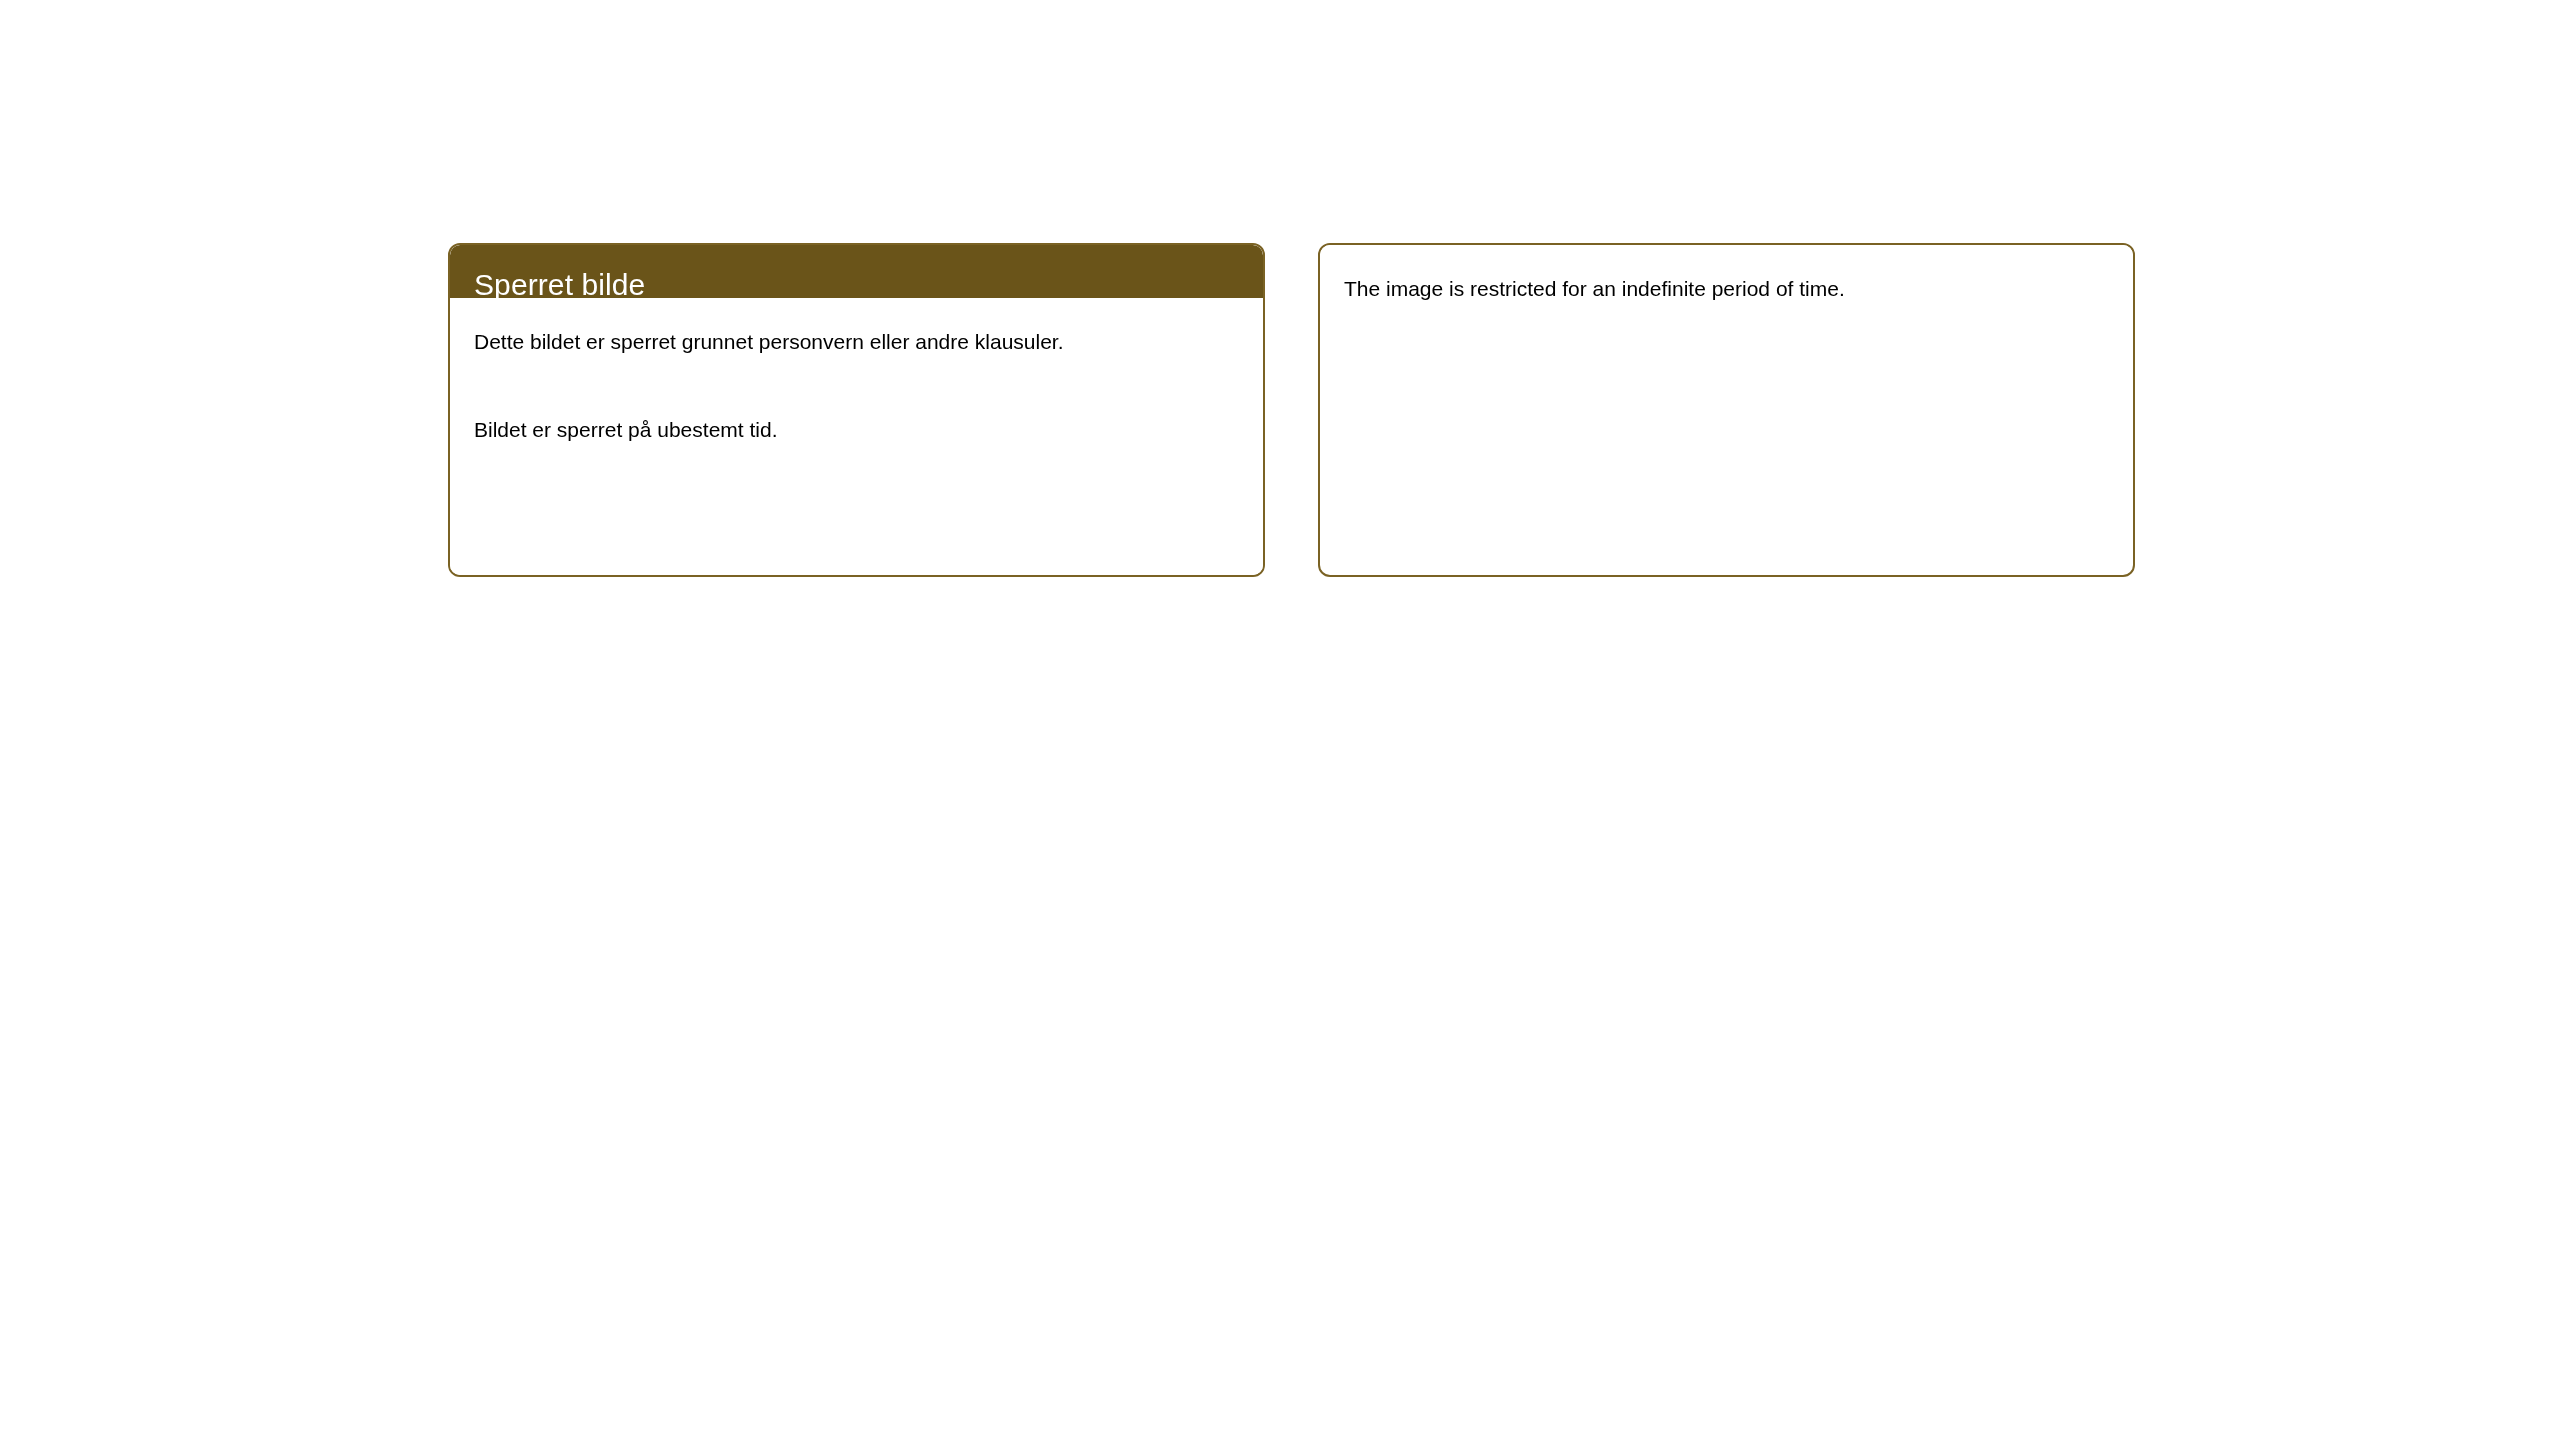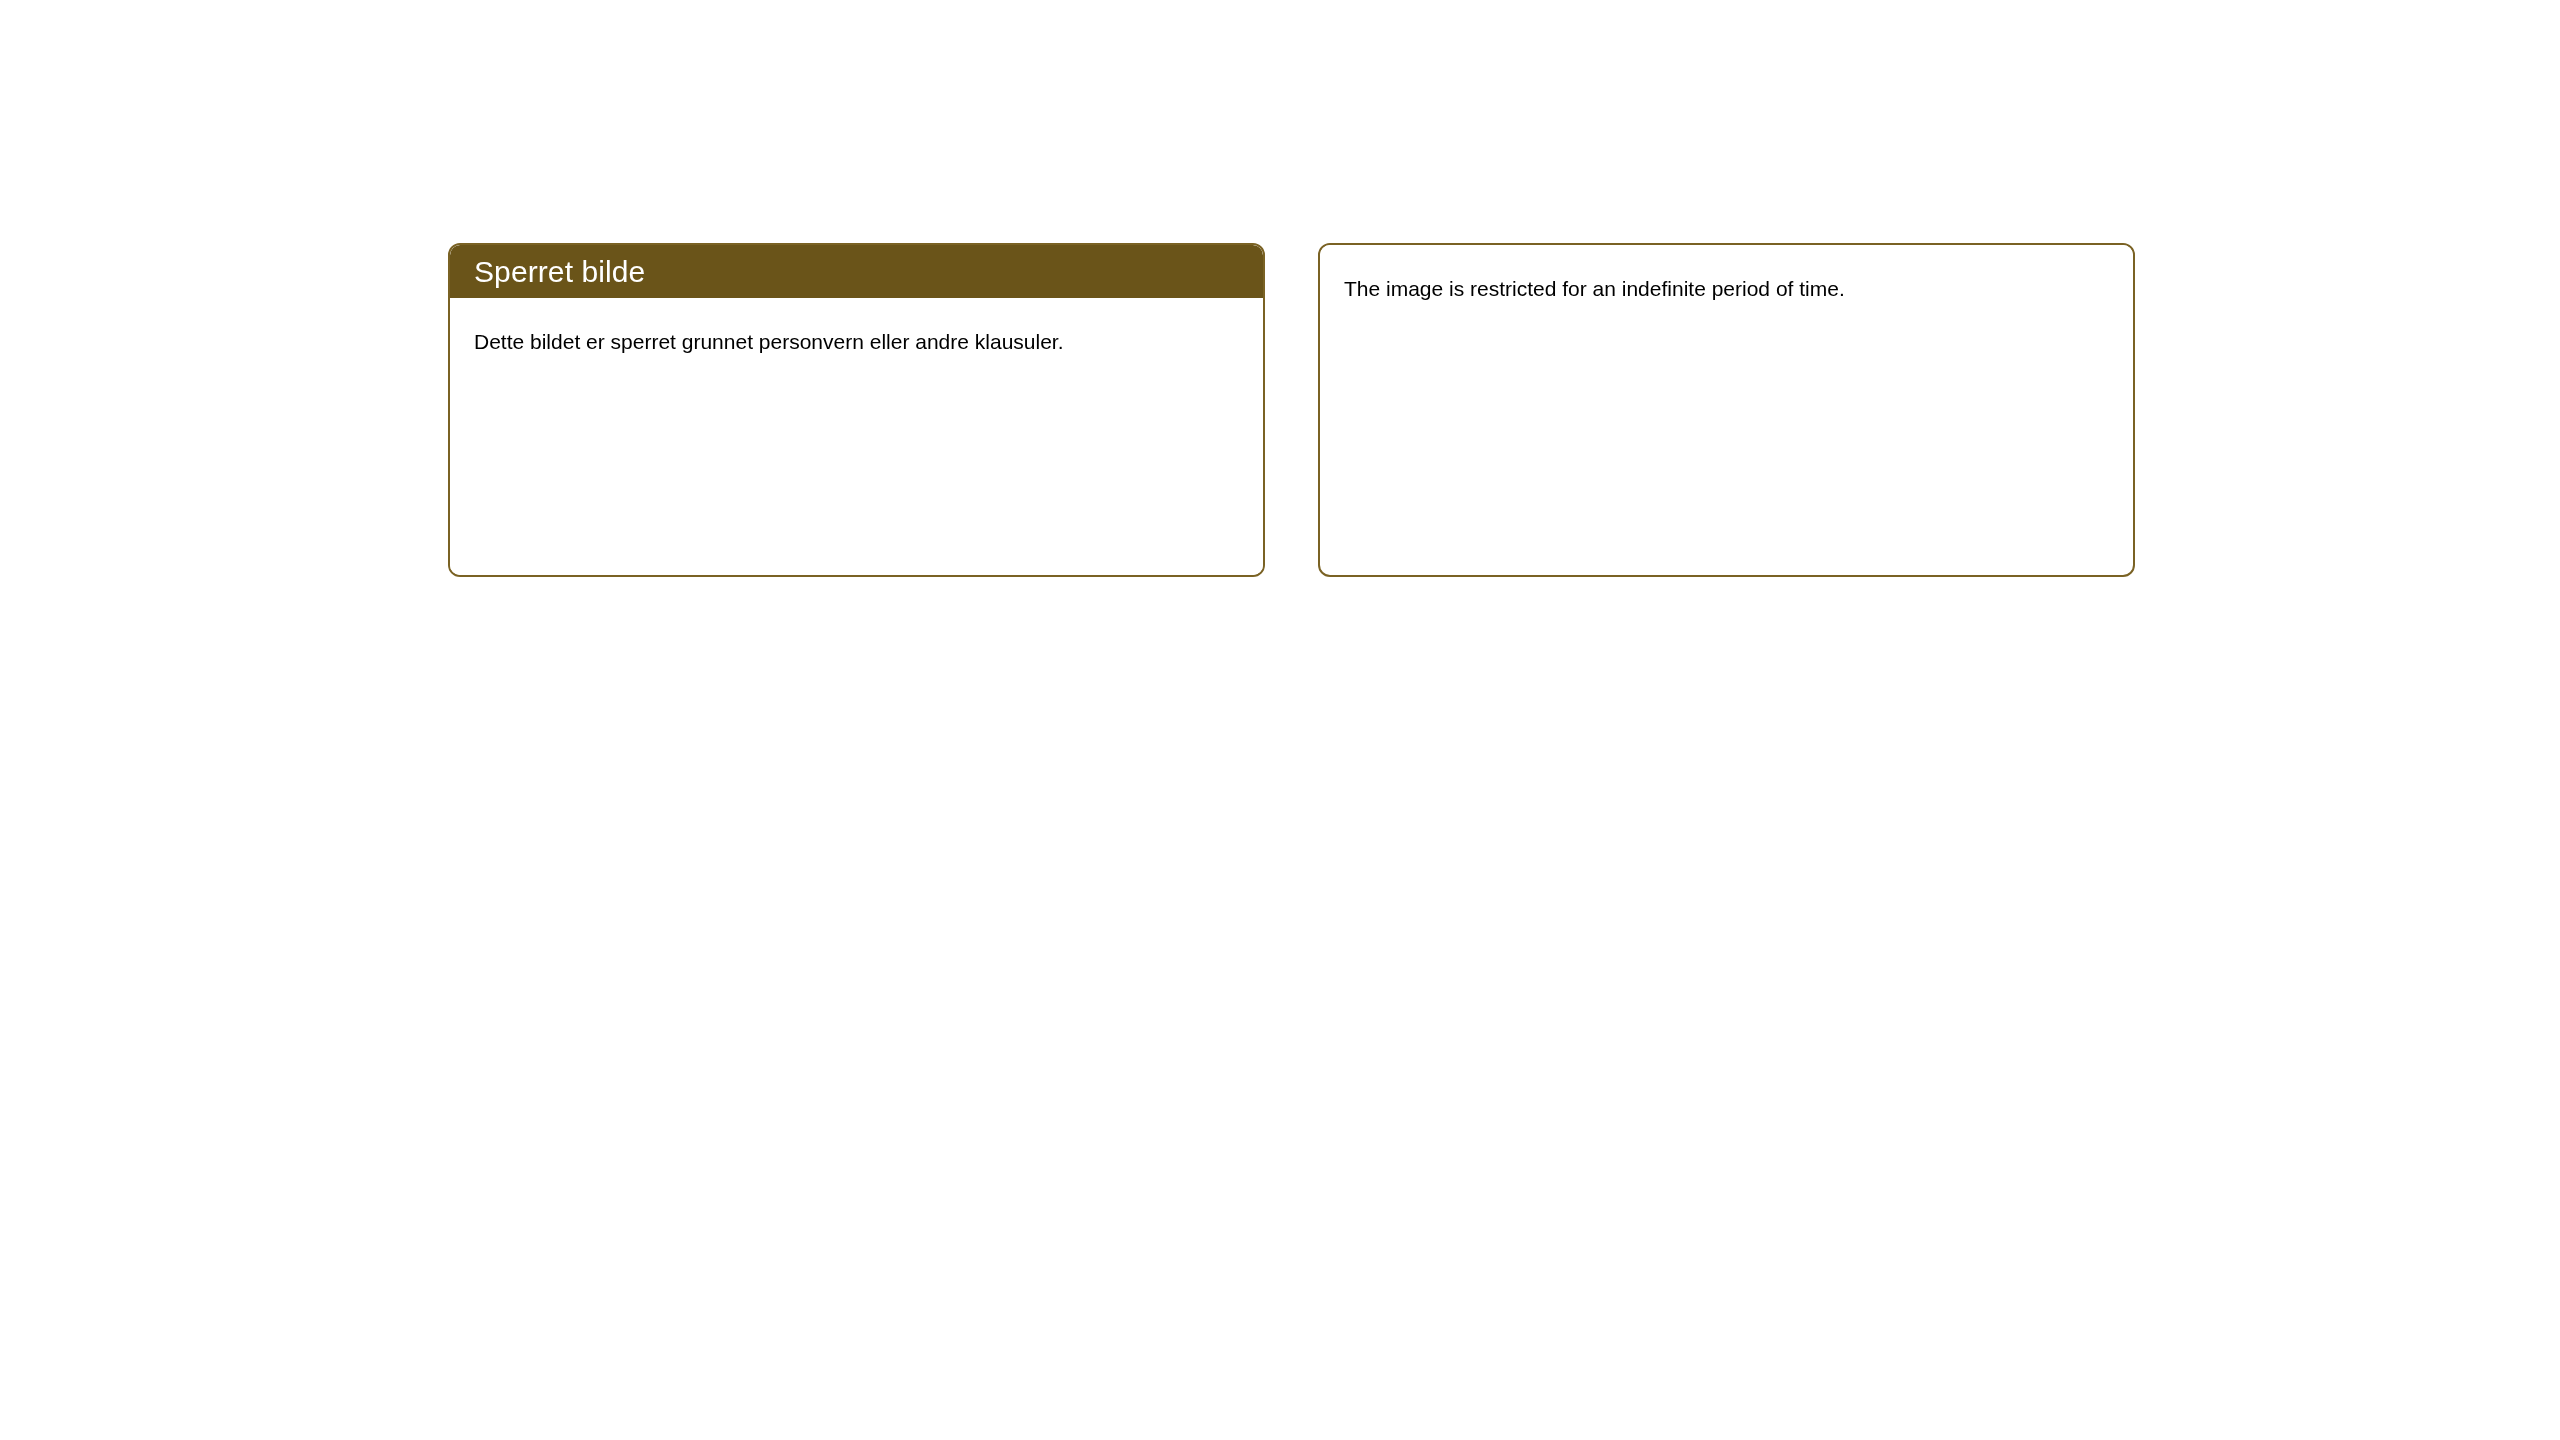--- a/index.html
+++ b/index.html
@@ -33,21 +33,21 @@
     overflow: hidden;
   }
 
   .notice-card.card-left  { left: 448px; }
   .notice-card.card-right { left: 1318px; }
 
   .card-header {
     height: 53px;
     background: #6a5419;
     display: flex;
-    align-items: center;
+    align-items: flex-start;
     padding: 0 0 0 24px;
     box-sizing: border-box;
     border-top-left-radius: 10px;
     border-top-right-radius: 10px;
   }
 
   .card-title {
     color: #ffffff;
     font-size: 30px;
     font-weight: 400;
@@ -80,20 +80,21 @@
 <body>
 
 <div id="stage">
 
   <section class="notice-card card-left">
     <div class="card-header">
       <h2 class="card-title">Sperret bilde</h2>
     </div>
     <div class="card-body">
       <p class="card-paragraph">Dette bildet er sperret grunnet personvern eller andre klausuler.</p>
+      <p class="card-paragraph">Bildet er sperret på ubestemt tid.</p>
     </div>
   </section>
 
   <section class="notice-card card-right">
     <div class="card-body">
       <p class="card-paragraph">The image is restricted for an indefinite period of time.</p>
     </div>
   </section>
 
 </div>

